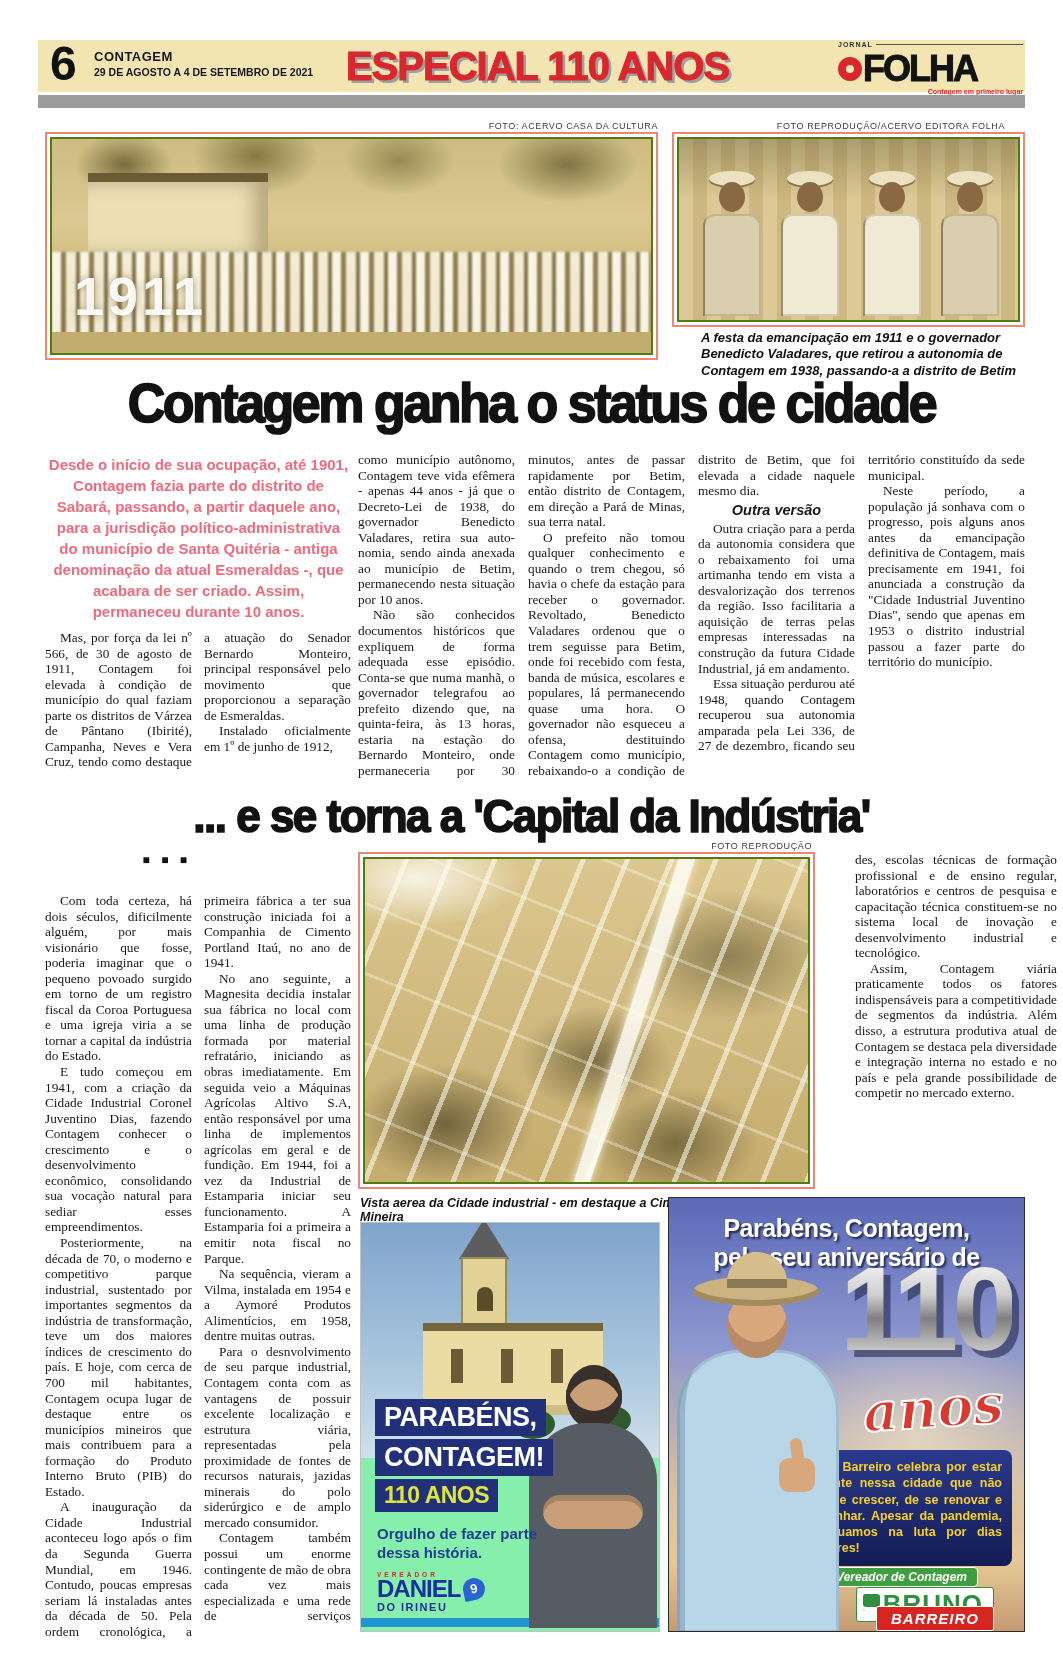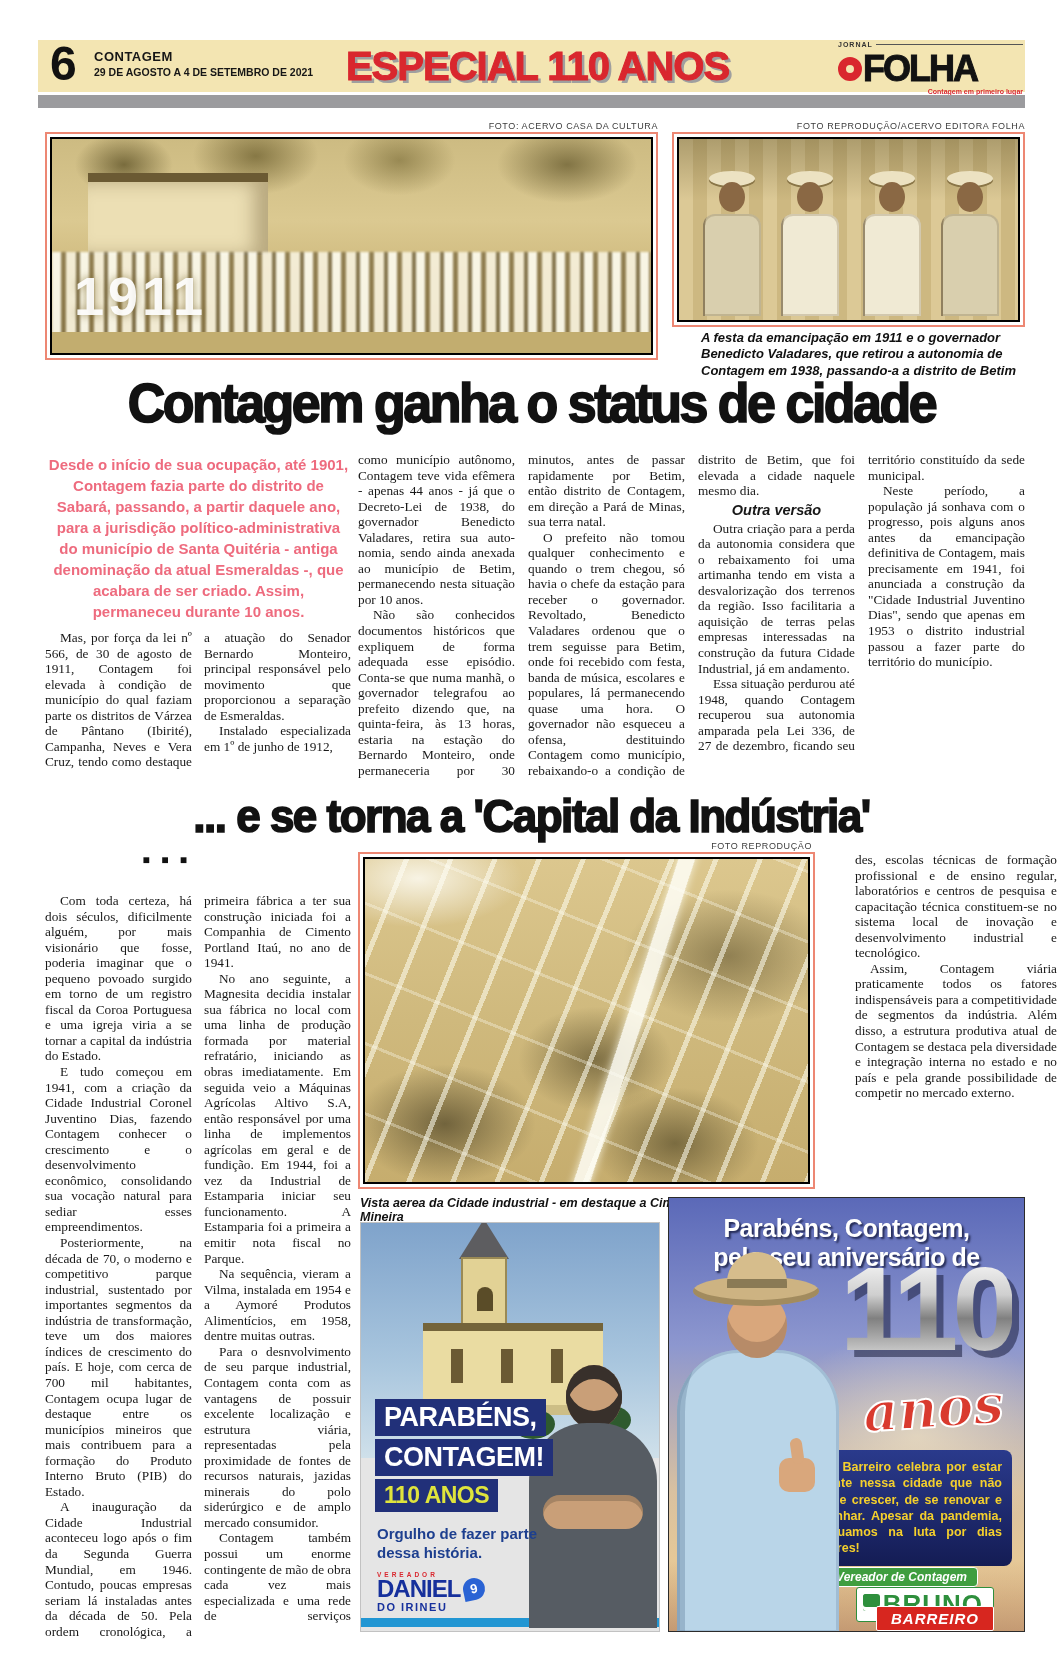--- a/index.html
+++ b/index.html
@@ -25,21 +25,21 @@
   .masthead-top .rule { flex:1; border-top:1px solid #555; }
   .masthead-main { display:flex; align-items:center; }
   .masthead-o { width:24px; height:24px; border:8px solid #d9272e; border-radius:50%; display:inline-block; }
   .masthead-word { font-size:36px; font-weight:bold; letter-spacing:-2px; color:#121212; -webkit-text-stroke:1px #121212; margin-left:1px; }
   .masthead-tagline { text-align:right; font-size:7px; color:#d9272e; font-weight:bold; margin-top:-2px; }
   .gray-bar { left:38px; top:95px; width:987px; height:13px; background:#9b9b9e; }
 
   
   .photo-credit { font-size:9px; color:#3c3c3c; letter-spacing:.6px; text-align:right; }
   .frame { border:2px solid #ed8773; background:#fff; padding:3px; }
-  .frame-inner { width:100%; height:100%; border:2px solid #000000; position:relative; overflow:hidden; }
+  .frame-inner { width:100%; height:100%; border:2px solid #4d7c0f; position:relative; overflow:hidden; }
 
   
   .sepia1 { width:100%; height:100%;
     background:
       radial-gradient(70px 45px at 12% 12%, rgba(62,52,12,.60), transparent 70%),
       radial-gradient(90px 55px at 34% 8%, rgba(74,62,16,.55), transparent 70%),
       radial-gradient(80px 50px at 58% 10%, rgba(84,72,22,.45), transparent 70%),
       radial-gradient(100px 55px at 86% 12%, rgba(64,54,14,.55), transparent 70%),
       linear-gradient(180deg,#cdbb82 0%,#dbc991 38%,#cfba7e 62%,#baa569 100%);
   }
@@ -94,21 +94,21 @@
       radial-gradient(130px 85px at 18% 82%, rgba(42,36,16,.55), transparent 70%),
       radial-gradient(110px 75px at 52% 62%, rgba(52,44,18,.5), transparent 70%),
       radial-gradient(150px 95px at 82% 30%, rgba(62,52,22,.45), transparent 70%),
       radial-gradient(120px 80px at 70% 88%, rgba(46,40,16,.5), transparent 70%),
       linear-gradient(180deg,#dcc78e,#cfb97d 50%,#c6ad6e);
   }
   .sepia3 .road { position:absolute; left:58%; top:-6%; width:16px; height:120%;
     background:rgba(255,255,248,.85); transform:rotate(18deg); box-shadow:0 0 8px rgba(255,255,240,.8); }
 
   
-  .ad-daniel { left:360px; top:1222px; width:300px; height:410px; background:#e5e5e5;
+  .ad-daniel { left:360px; top:1222px; width:300px; height:410px; background:#86efac;
     border:1px solid #c2c2c2; overflow:hidden; }
   .ad-daniel .sky { position:absolute; left:0; top:0; width:100%; height:235px;
     background:linear-gradient(180deg,#7fa3cb 0%,#a9c6de 60%,#cfe0ea 100%); }
   .church-body { position:absolute; left:62px; top:100px; width:180px; height:92px; background:#eadca2;
     border-top:8px solid #74643a; box-shadow:inset 0 -10px 0 rgba(120,100,50,.25); }
   .church-body .win { position:absolute; top:18px; width:12px; height:34px; background:#6b5a33; }
   .church-tower { position:absolute; left:100px; top:34px; width:46px; height:160px; background:#e2d295;
     border:2px solid #9a8a55; }
   .church-tower .bell { position:absolute; left:14px; top:28px; width:16px; height:24px; background:#5a4c28; border-radius:8px 8px 0 0; }
   .church-spire { position:absolute; left:98px; top:-4px; width:0; height:0;
@@ -193,21 +193,21 @@
   </div>
   <div class="masthead-main">
     <span class="masthead-o"></span>
     <span class="masthead-word">FOLHA</span>
   </div>
   <div class="masthead-tagline">Contagem em primeiro lugar</div>
 </div>
 <div class="abs gray-bar"></div>
 
 <div class="abs photo-credit" style="left:45px; top:121px; width:613px;">FOTO: ACERVO CASA DA CULTURA</div>
-<div class="abs photo-credit" style="left:672px; top:121px; width:353px;">FOTO REPRODUÇÃO/ACERVO EDITORA FOLHA</div>
+<div class="abs photo-credit" style="left:652px; top:121px; width:353px;">FOTO REPRODUÇÃO/ACERVO EDITORA FOLHA</div>
 
 <div class="abs frame" style="left:45px; top:132px; width:613px; height:228px;">
   <div class="frame-inner">
     <div class="sepia1">
       <div class="building"></div>
       <div class="crowd"></div>
       <div class="ground"></div>
     </div>
     <div class="photo1-overlay">1911</div>
   </div>
@@ -241,21 +241,21 @@
 </div>
 
 <div class="abs caption" style="left:701px; top:330px; width:353px; font-size:13px; line-height:1.25;">A festa da emancipação em 1911 e o governador Benedicto Valadares, que retirou a autonomia de Contagem em 1938, passando-a a distrito de Betim</div>
 
 <div class="abs headline" style="left:40px; top:372px; width:983px; font-size:52px;">Contagem ganha o status de cidade</div>
 
 <div class="abs lead" style="left:47px; top:454px; width:303px;">Desde o início de sua ocupação, até 1901, Contagem fazia parte do distrito de Sabará, passando, a partir daquele ano, para a jurisdição político-administrativa do município de Santa Quitéria - antiga denominação da atual Esmeraldas -, que acabara de ser criado. Assim, permaneceu durante 10 anos.</div>
 
 <div class="abs bodytext" style="left:45px; top:630px; width:306px; height:150px; columns:2; column-gap:12px;">
   <p>Mas, por força da lei nº 566, de 30 de agosto de 1911, Contagem foi elevada à condição de município do qual faziam parte os distritos de Várzea de Pântano (Ibirité), Campanha, Neves e Vera Cruz, tendo como destaque a atuação do Senador Bernardo Monteiro, principal responsável pelo movimento que proporcionou a separação de Esmeraldas.</p>
-  <p>Instalado especializada em 1º de junho de 1912,</p>
+  <p>Instalado oficialmente em 1º de junho de 1912,</p>
 </div>
 
 <div class="abs bodytext" style="left:358px; top:452px; width:667px; height:328px; columns:4; column-gap:13px;">
   <p class="noindent">como município autônomo, Contagem teve vida efêmera - apenas 44 anos - já que o Decreto-Lei de 1938, do governador Benedicto Valadares, retira sua auto-nomia, sendo ainda anexada ao município de Betim, permanecendo nesta situação por 10 anos.</p>
   <p>Não são conhecidos documentos históricos que expliquem de forma adequada esse episódio. Conta-se que numa manhã, o governador telegrafou ao prefeito dizendo que, na quinta-feira, às 13 horas, estaria na estação do Bernardo Monteiro, onde permaneceria por 30 minutos, antes de passar rapidamente por Betim, então distrito de Contagem, em direção a Pará de Minas, sua terra natal.</p>
   <p>O prefeito não tomou qualquer conhecimento e quando o trem chegou, só havia o chefe da estação para receber o governador. Revoltado, Benedicto Valadares ordenou que o trem seguisse para Betim, onde foi recebido com festa, banda de música, escolares e populares, lá permanecendo quase uma hora. O governador não esqueceu a ofensa, destituindo Contagem como município, rebaixando-o a condição de distrito de Betim, que foi elevada a cidade naquele mesmo dia.</p>
   <p class="subhead">Outra versão</p>
   <p>Outra criação para a perda da autonomia considera que o rebaixamento foi uma artimanha tendo em vista a desvalorização dos terrenos da região. Isso facilitaria a aquisição de terras pelas empresas interessadas na construção da futura Cidade Industrial, já em andamento.</p>
   <p>Essa situação perdurou até 1948, quando Contagem recuperou sua autonomia amparada pela Lei 336, de 27 de dezembro, ficando seu território constituído da sede municipal.</p>
   <p>Neste período, a população já sonhava com o progresso, pois alguns anos antes da emancipação definitiva de Contagem, mais precisamente em 1941, foi anunciada a construção da "Cidade Industrial Juventino Dias", sendo que apenas em 1953 o distrito industrial passou a fazer parte do território do município.</p>

